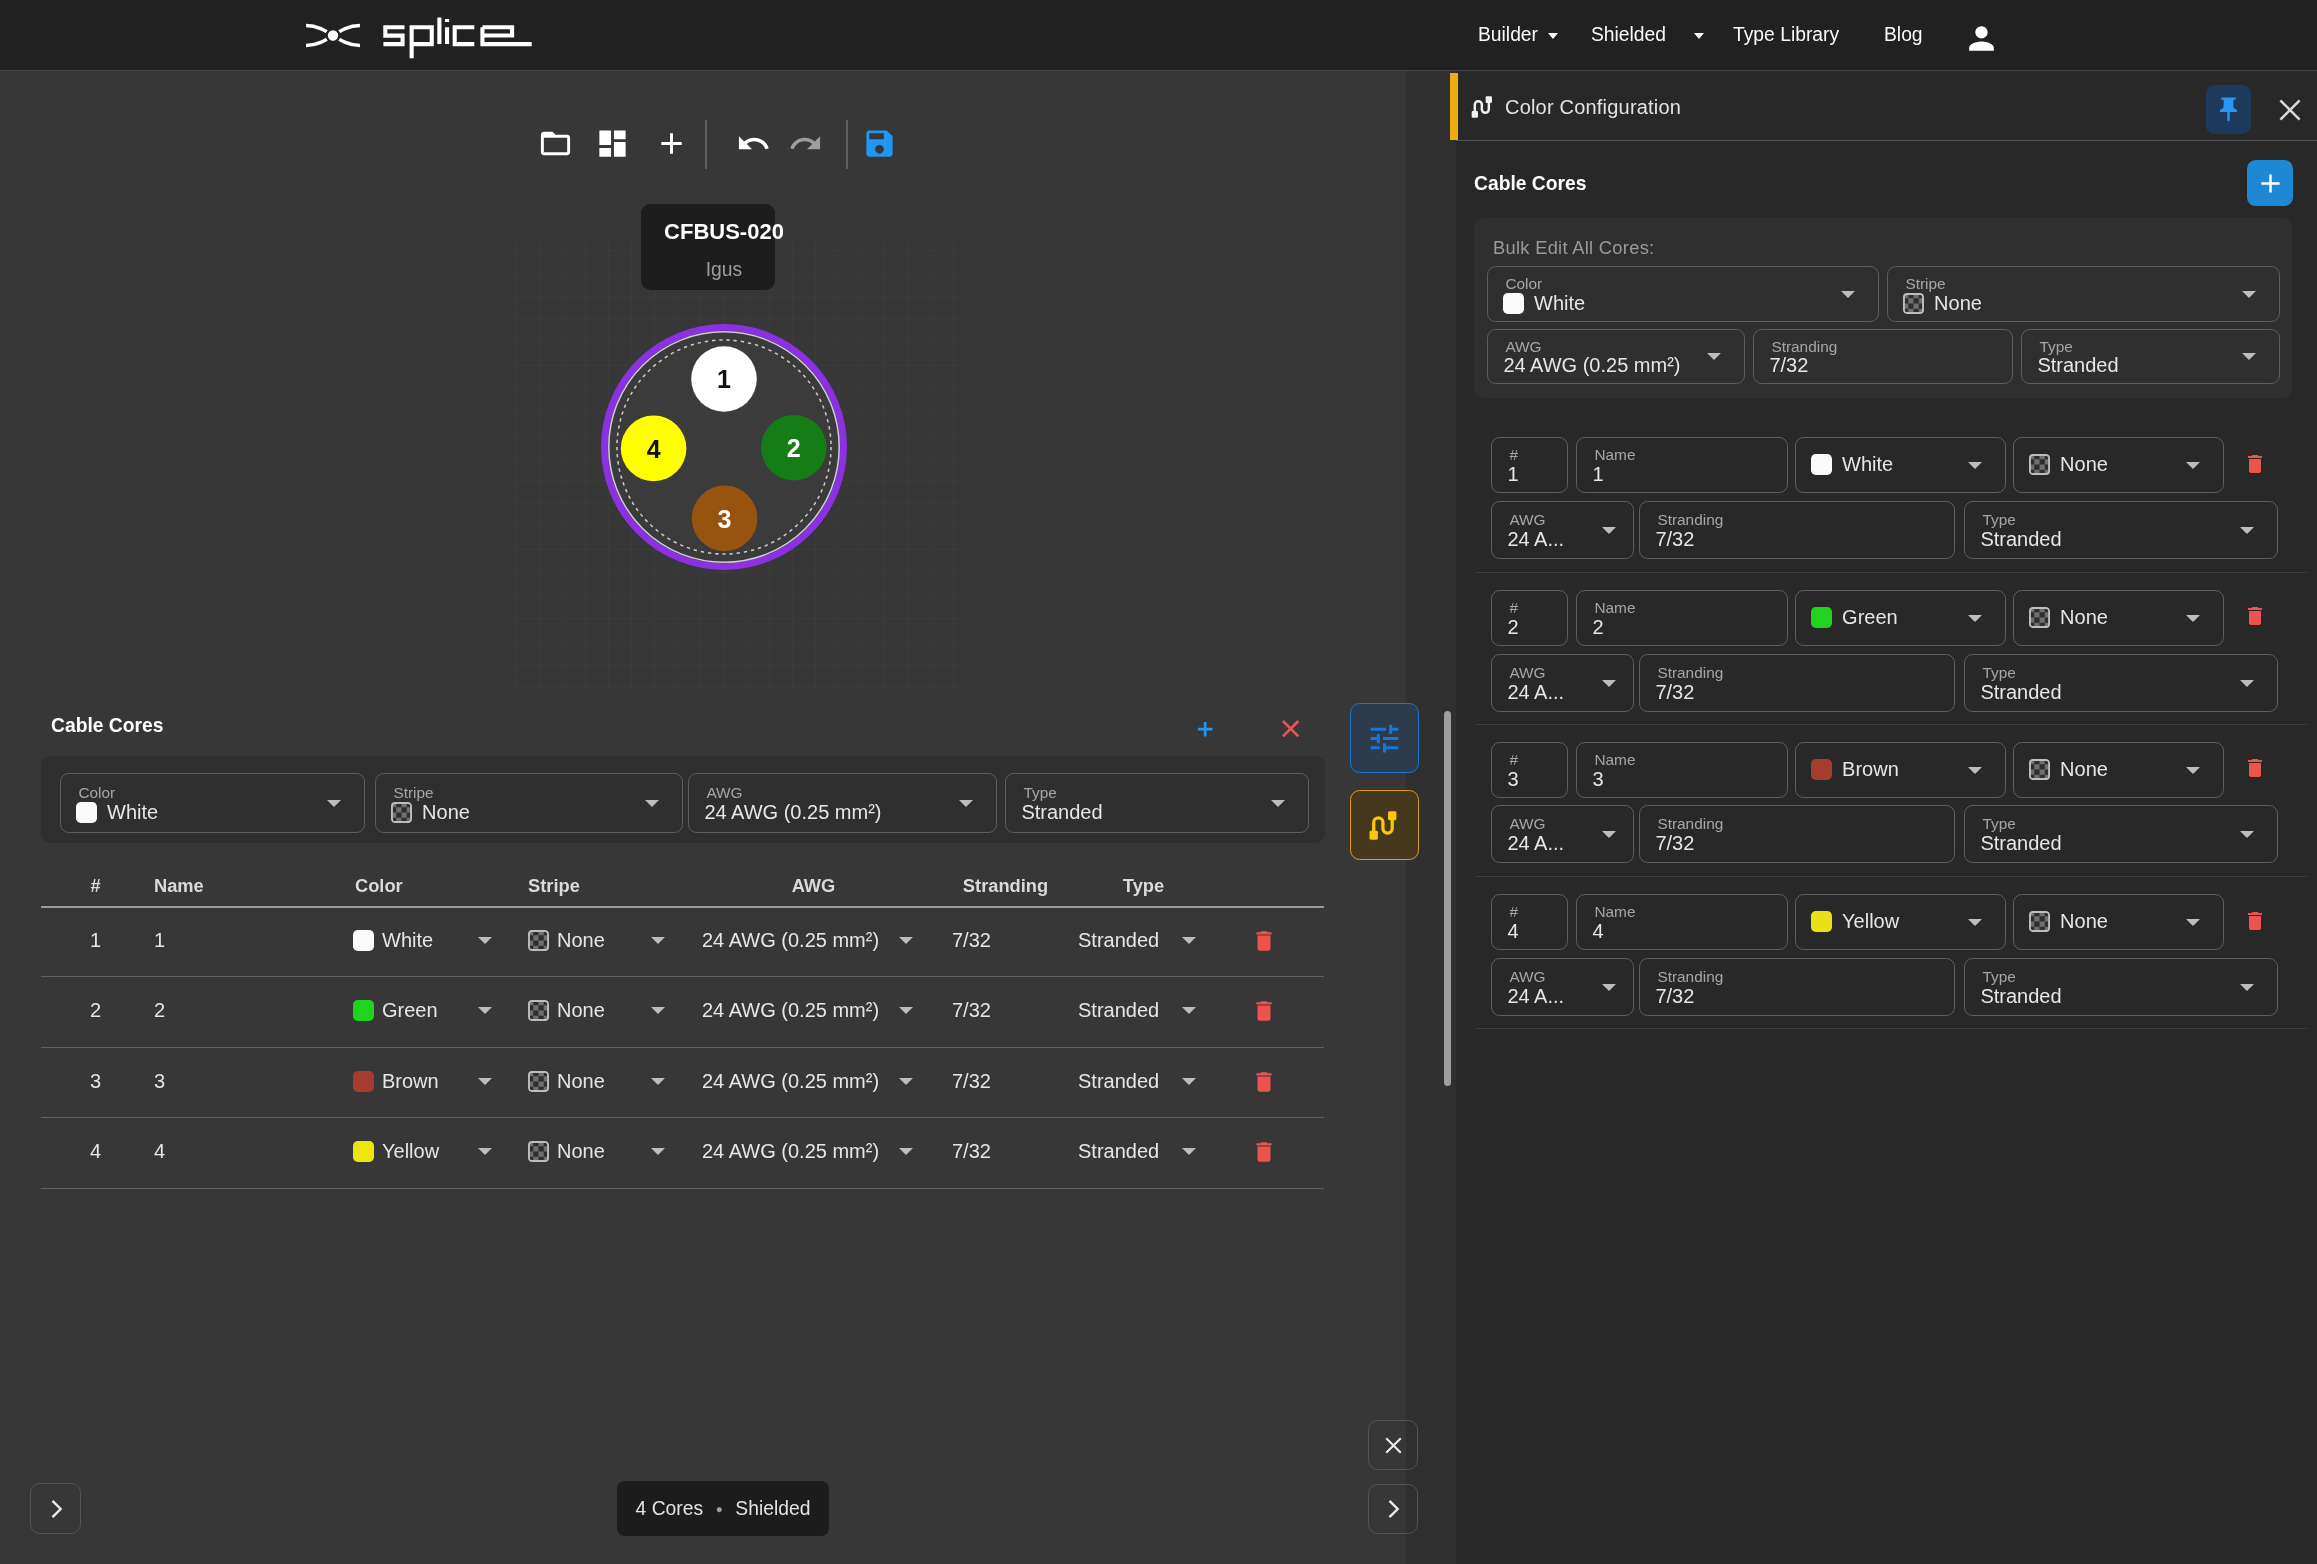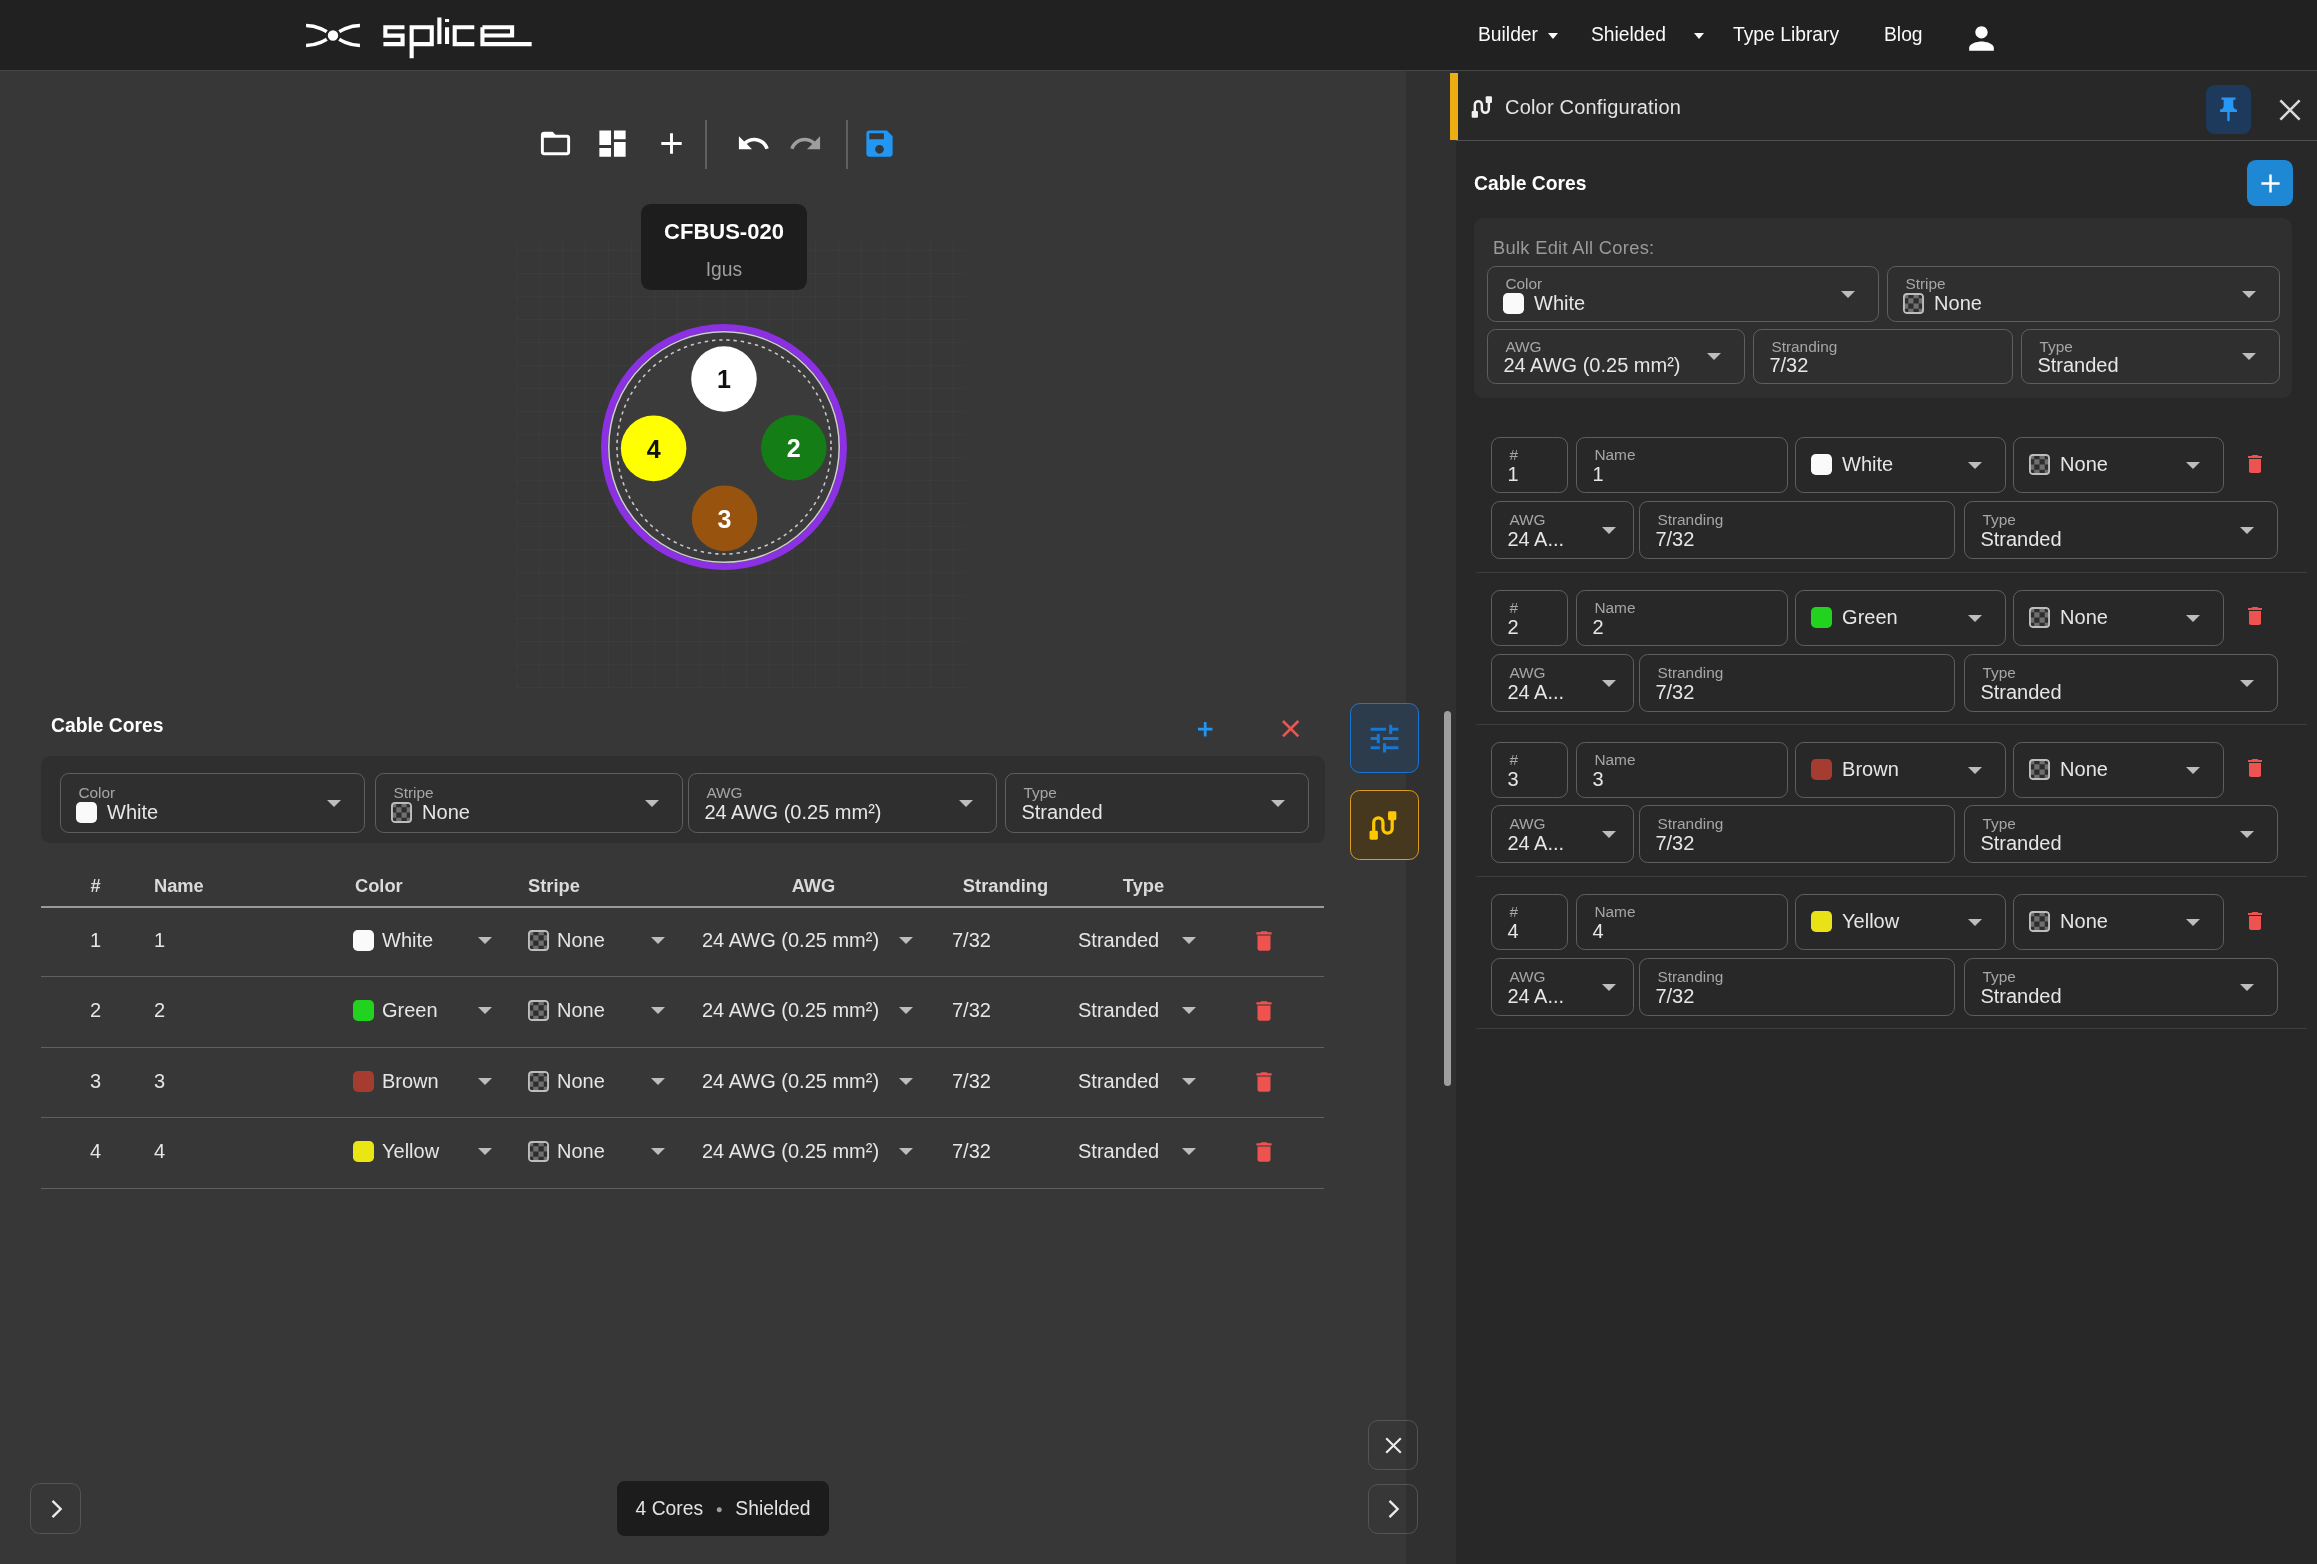--- a/index.html
+++ b/index.html
@@ -44,21 +44,21 @@
     <svg style="position:absolute;left:736px;top:126px" width="35" height="35" viewBox="0 0 24 24">
       <path fill="#fff" d="M12.5 8c-2.65 0-5.05.99-6.9 2.6L2 7v9h9l-3.62-3.62c1.39-1.16 3.16-1.88 5.12-1.88 3.54 0 6.55 2.31 7.6 5.5l2.37-.78C21.08 11.03 17.15 8 12.5 8z"></path>
     </svg>
     <svg style="position:absolute;left:788px;top:126px" width="35" height="35" viewBox="0 0 24 24">
       <path fill="#9e9e9e" d="M18.4 10.6C16.55 8.99 14.15 8 11.5 8c-4.65 0-8.58 3.03-9.96 7.22L3.9 16c1.05-3.19 4.05-5.5 7.6-5.5 1.95 0 3.73.72 5.12 1.88L13 16h9V7l-3.6 3.6z"></path>
     </svg>
     <div style="position:absolute;left:846px;top:120px;width:1.9px;height:49px;background:#606060;"></div>
     <svg style="position:absolute;left:862px;top:126px" width="35" height="35" viewBox="0 0 24 24">
       <path fill="#2196f3" d="M17 3H5c-1.11 0-2 .9-2 2v14c0 1.1.89 2 2 2h14c1.1 0 2-.9 2-2V7l-4-4zm-5 16c-1.66 0-3-1.34-3-3s1.34-3 3-3 3 1.34 3 3-1.34 3-3 3zm3-10H5V5h10v4z"></path>
     </svg>
-    <div style="position:absolute;left:641px;top:204px;width:166px;height:86px;background:#1d1d1d;border-radius:9.7px;">
+    <div style="position:absolute;left:641px;top:204px;width:134px;height:86px;background:#1d1d1d;border-radius:9.7px;">
       <div style="position:absolute;left:0;top:15.4px;width:166px;text-align:center;font-size:22px;font-weight:bold;color:#fff;">CFBUS-020</div>
       <div style="position:absolute;left:0;top:55px;width:166px;text-align:center;font-size:19.3px;color:#9e9e9e;">Igus</div>
     </div>
     <svg style="position:absolute;left:589px;top:312px" width="270" height="270" viewBox="0 0 280 280">
       <circle cx="140" cy="140" r="126" fill="#3b3b3b"></circle>
       <circle cx="140" cy="140" r="124" fill="none" stroke="#8c30e4" stroke-width="7"></circle>
       <circle cx="140" cy="140" r="119.5" fill="none" stroke="#ccccd2" stroke-width="1.6"></circle>
       <circle cx="140" cy="140" r="111" fill="none" stroke="#c9c9c9" stroke-width="1.6" stroke-dasharray="3.5 4"></circle>
       <g font-family="Liberation Sans, sans-serif" font-size="26" font-weight="bold" text-anchor="middle">
         <circle cx="140" cy="69.5" r="34" fill="#ffffff"></circle>

